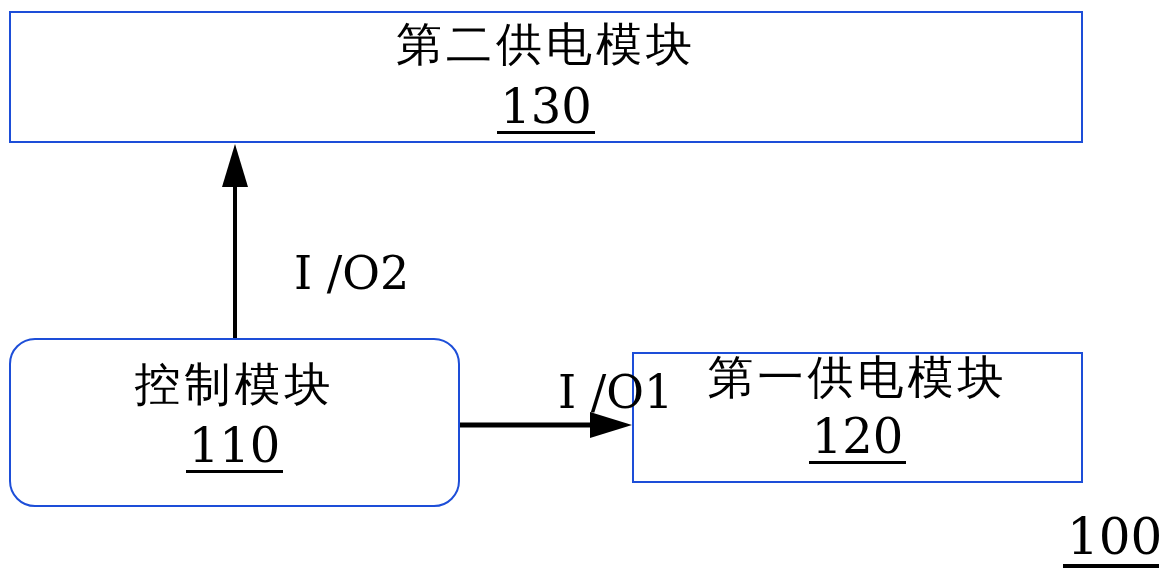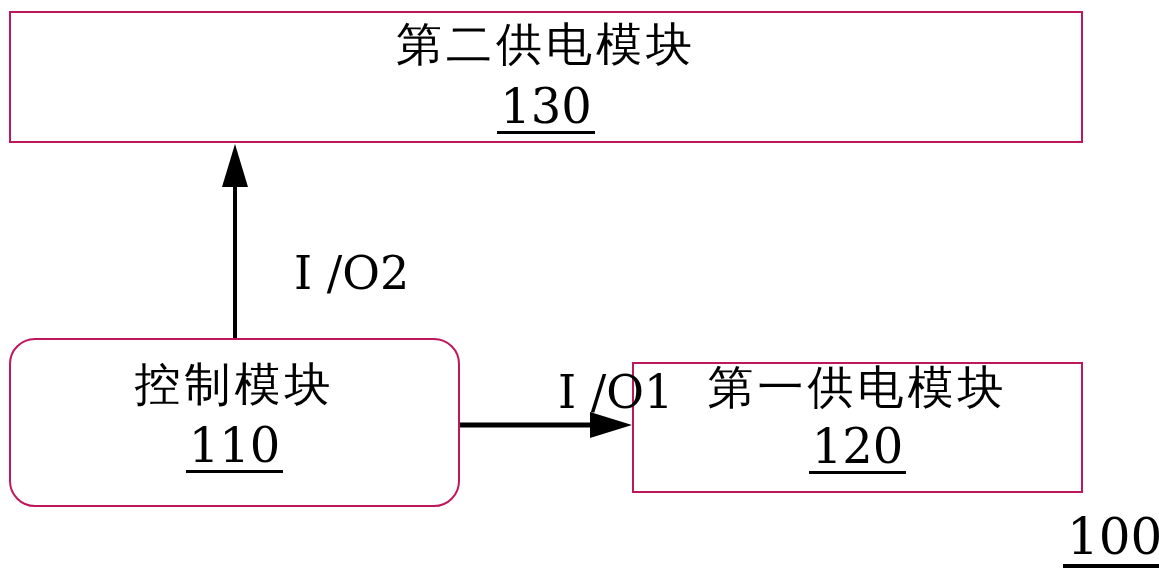--- a/index.html
+++ b/index.html
@@ -11,31 +11,31 @@
     position: relative;
     width: 1159px;
     height: 574px;
     background: #ffffff;
     font-family: "DejaVu Serif", "Liberation Serif", serif;
     color: #000000;
     overflow: hidden;
   }
   .block {
     position: absolute;
-    border: 2px solid #be185d;
+    border: 2px solid #1d4ed8;
     background: #ffffff;
     box-sizing: border-box;
     display: flex;
     flex-direction: column;
     align-items: center;
     justify-content: center;
   }
   .block-130 { left: 9px;   top: 11px;  width: 1074px; height: 132px; gap: 13px; }
   .block-110 { left: 9px;   top: 338px; width: 451px;  height: 169px; gap: 12px; padding-bottom: 12px; border-radius: 26px; }
-  .block-120 { left: 632px; top: 362px; width: 451px;  height: 131px; gap: 10px; padding-bottom: 18px; }
+  .block-120 { left: 632px; top: 352px; width: 451px;  height: 131px; gap: 10px; padding-bottom: 18px; }
   .block-label {
     font-size: 46px;
     line-height: 1.05;
     letter-spacing: 4px;
     white-space: nowrap;
   }
   .block-ref {
     font-size: 48px;
     line-height: 1.0;
     border-bottom: 3px solid #000000;

